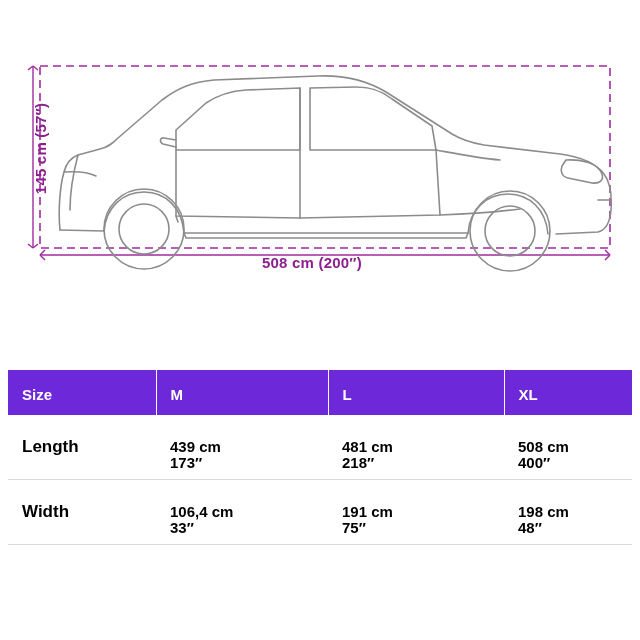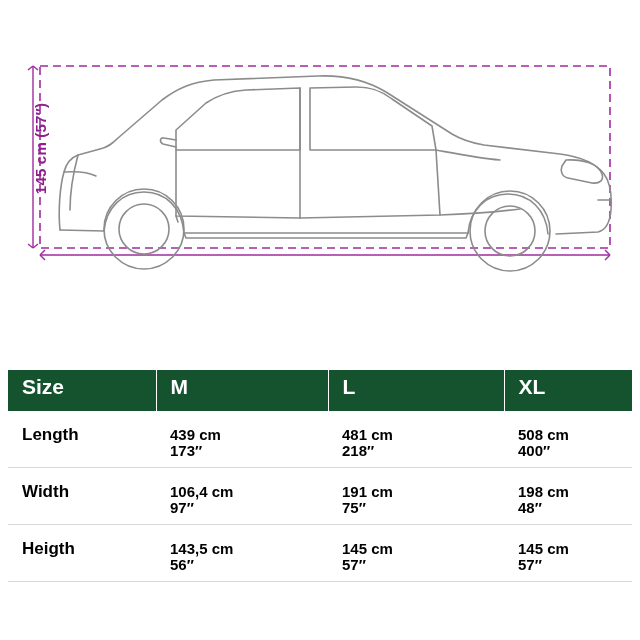--- a/index.html
+++ b/index.html
@@ -54,34 +54,34 @@
     top: 370px;
     width: 624px;
     border-collapse: collapse;
     table-layout: fixed;
   }
   #size-table th, #size-table td {
     text-align: left;
     vertical-align: top;
   }
   thead th {
-    background: #14532d;
+    background: #6d28d9;
     color: #ffffff;
-    font-size: 21px;
+    font-size: 15px;
     font-weight: bold;
-    padding: 5px 0 12px 14px;
+    padding: 16px 0 12px 14px;
     border-right: 1px solid #ffffff;
   }
   thead th:last-child { border-right: none; margin-top: 10px; }
 
   tbody td {
     font-size: 15px;
     font-weight: bold;
     color: #000000;
-    padding: 16px 0 8px 14px;
+    padding: 24px 0 8px 14px;
     border-bottom: 1px solid #d9d9d9;
     line-height: 16px;
   }
   tbody tr:last-child td { border-bottom: 1px solid #d9d9d9; }
   tbody td.label-cell {
     font-size: 17px;
   }
   .val-line { display: block; }
 
   col.c0 { width: 148px; }
@@ -158,20 +158,21 @@
 
       <path d="M78,155 C74,170 70,190 70,210"></path>
       <path d="M64,172 C78,171 88,172 96,176"></path>
 
       <path d="M176,140 L164,138 C160,137 159,142 163,144 L176,147"></path>
 
       <path d="M184,233 L186,238 L466,238 L468,233"></path>
     </g>
   </svg>
 
+  <div class="dim-label" id="length-label">508 cm (200″)</div>
 
   <div class="dim-label" id="height-label">145 cm (57″)</div>
 </div>
 
 <table id="size-table">
   <colgroup>
     <col class="c0">
       <col class="c1">
       <col class="c2">
       <col class="c3">
@@ -197,40 +198,25 @@
       </td>
       <td>
         <span class="val-line">508 cm</span>
         <span class="val-line">400″</span>
       </td>
     </tr>
     <tr>
       <td class="label-cell">Width</td>
       <td>
         <span class="val-line">106,4 cm</span>
-        <span class="val-line">97″</span>
+        <span class="val-line">33″</span>
       </td>
       <td>
         <span class="val-line">191 cm</span>
         <span class="val-line">75″</span>
       </td>
       <td>
         <span class="val-line">198 cm</span>
         <span class="val-line">48″</span>
-      </td>
-    </tr>
-    <tr>
-      <td class="label-cell">Heigth</td>
-      <td>
-        <span class="val-line">143,5 cm</span>
-        <span class="val-line">56″</span>
-      </td>
-      <td>
-        <span class="val-line">145 cm</span>
-        <span class="val-line">57″</span>
-      </td>
-      <td>
-        <span class="val-line">145 cm</span>
-        <span class="val-line">57″</span>
       </td>
     </tr>
   </tbody>
 </table>
 
 </body></html>

